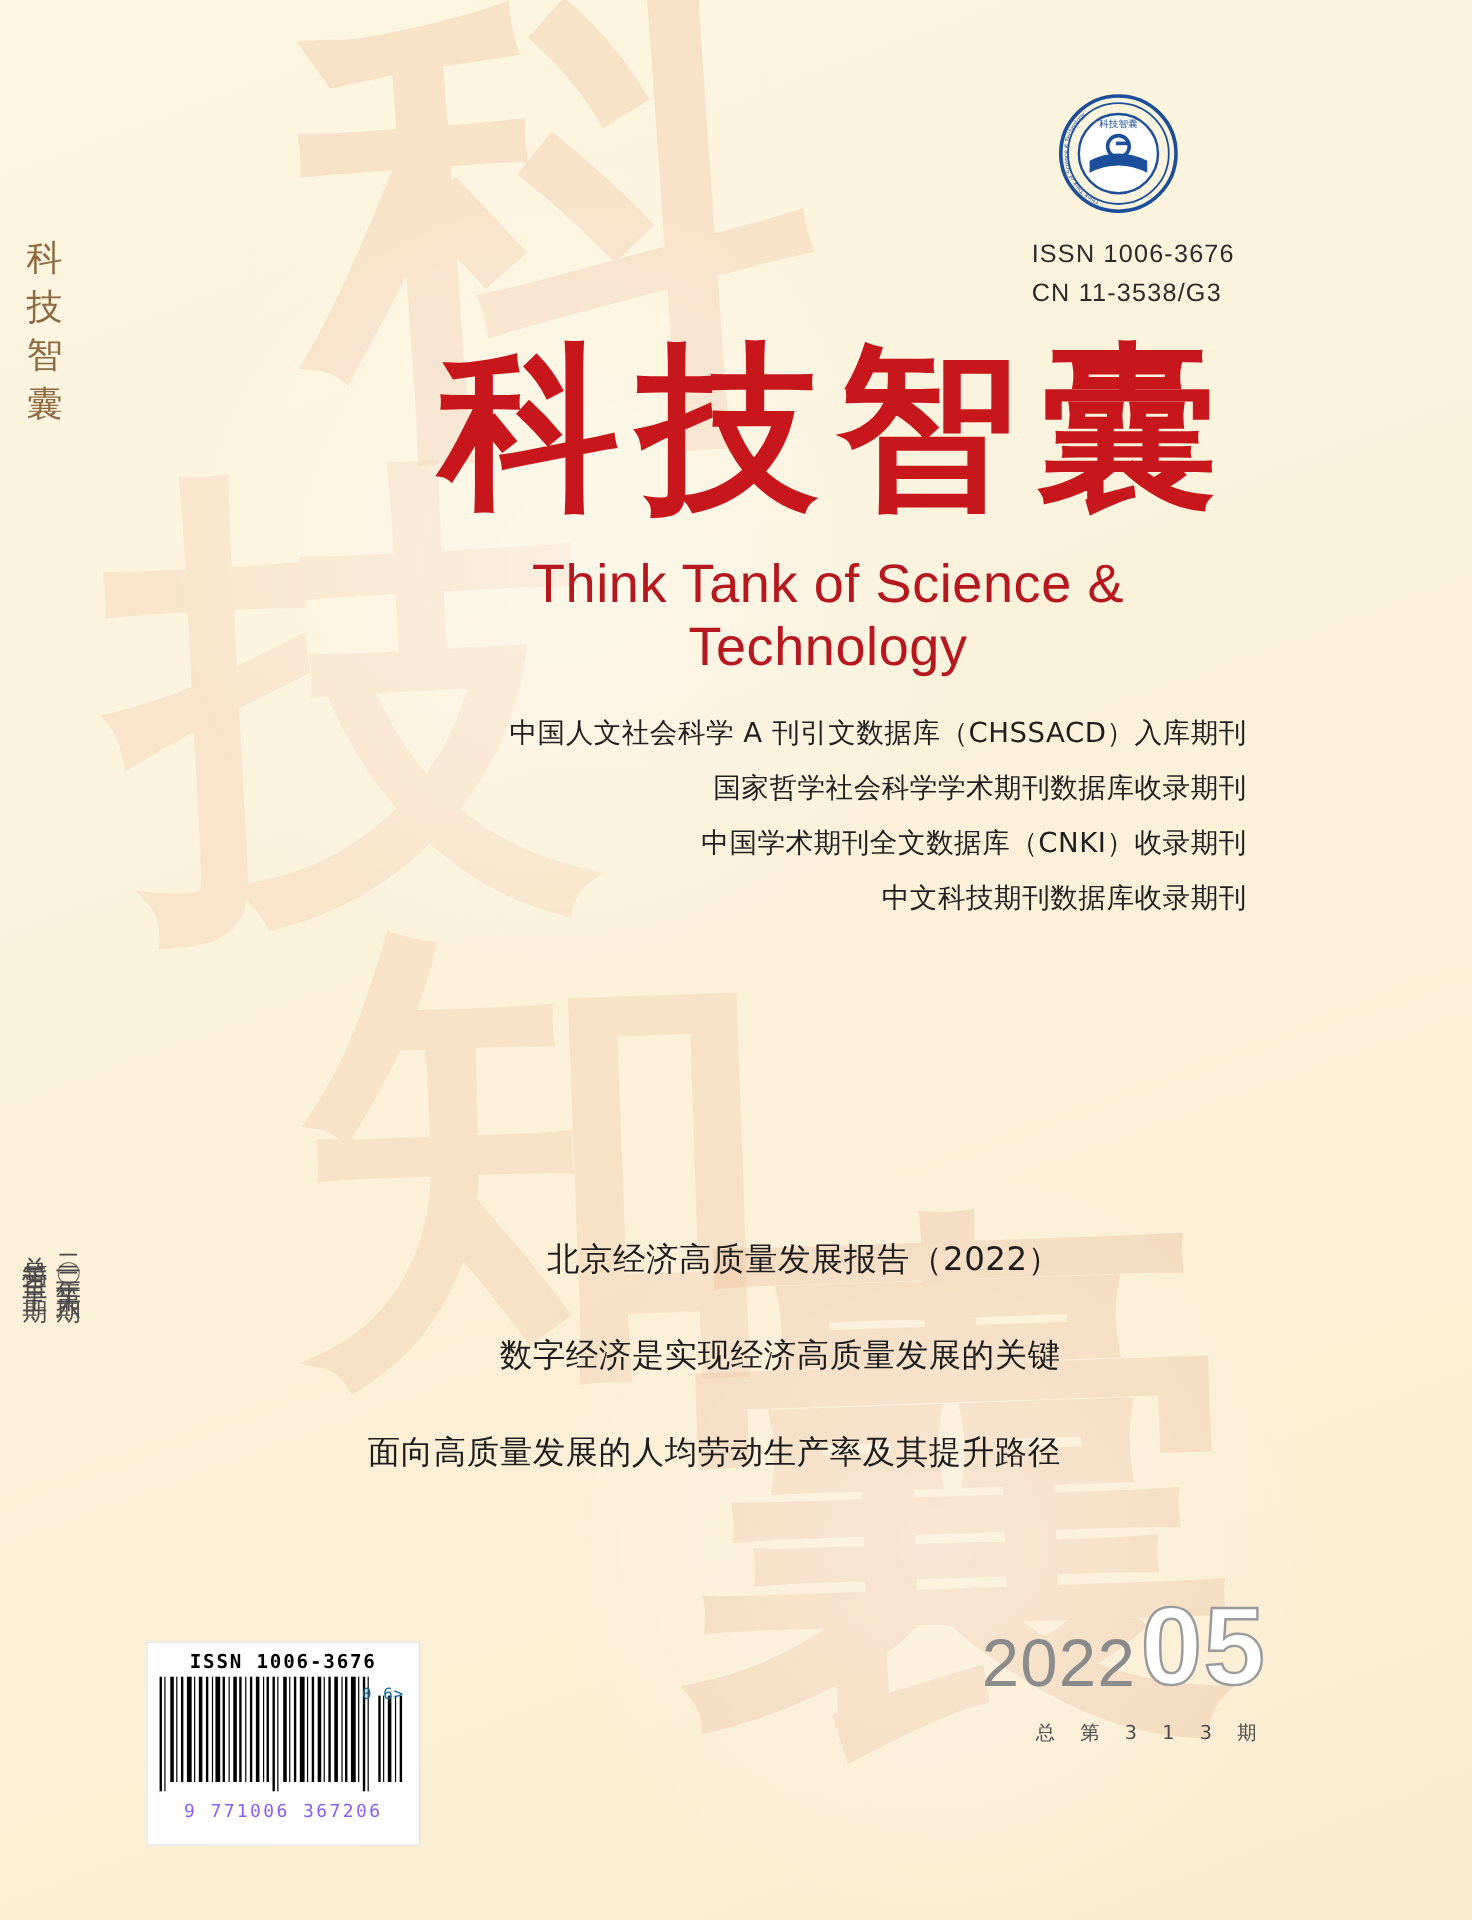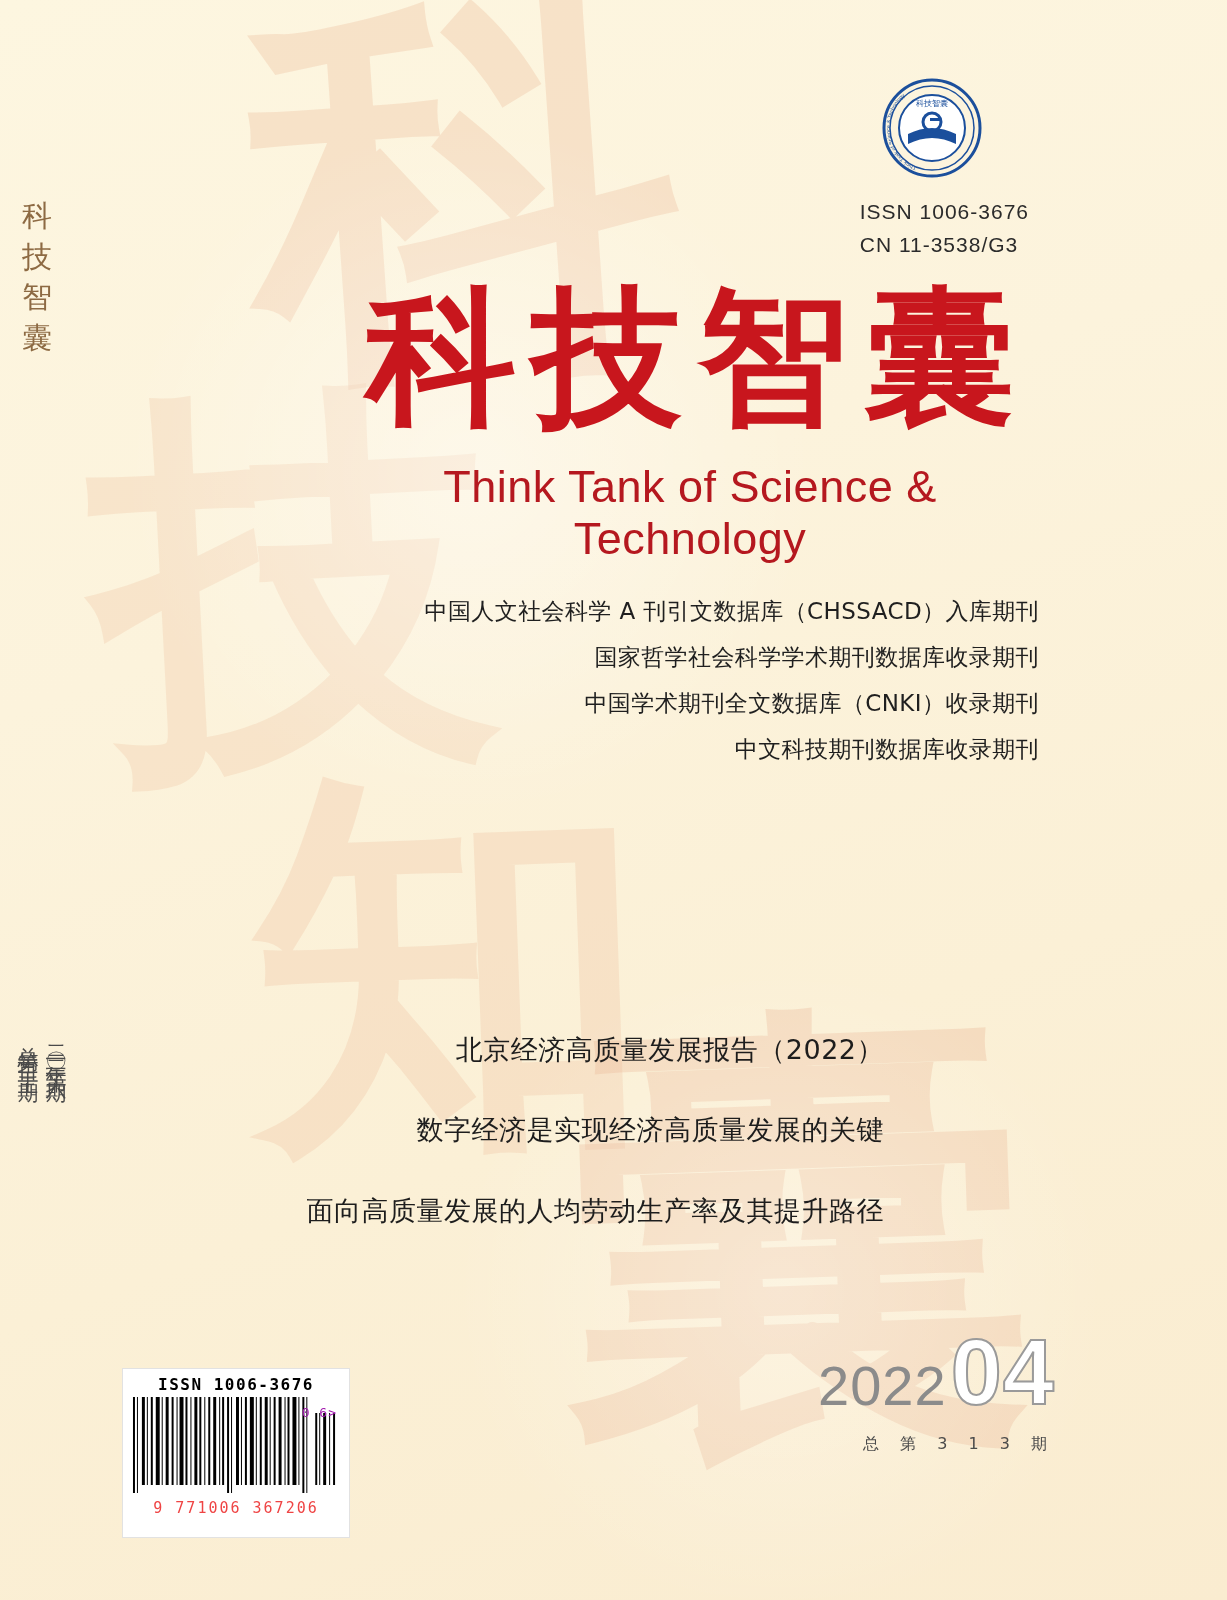--- a/index.html
+++ b/index.html
@@ -189,32 +189,32 @@
     color: #000;
     text-align: center;
     margin-bottom: 3px;
   }
   .barcode-addon {
     position: absolute;
     right: 12px;
     top: 36px;
     font-family: "DejaVu Sans Mono", "Liberation Mono", monospace;
     font-size: 13px;
-    color: #a21caf;
+    color: #0369a1;
     letter-spacing: 1px;
   }
   .barcode-bars {
     height: 96px;
     width: 100%;
   }
   .barcode-digits {
     font-family: "DejaVu Sans Mono", "Liberation Mono", monospace;
     font-size: 15px;
     letter-spacing: 2px;
-    color: #ef4444;
+    color: #8b5cf6;
     text-align: center;
     margin-top: 2px;
   }
 
   
   .issue-wrap {
     position: absolute;
     right: 172px;
     top: 1326px;
     text-align: right;
@@ -358,18 +358,18 @@
           <rect x="200" y="16" width="1" height="72"></rect>
         <rect x="204" y="16" width="2" height="72"></rect>
       </g>
     </svg>
     <div class="barcode-digits">9 771006 367206</div>
   </div>
 
   <div class="issue-wrap">
     <div class="issue-line">
       <span class="issue-year">2022</span>
-      <span class="issue-num">04</span>
+      <span class="issue-num">05</span>
     </div>
     <div class="issue-total">总 第 3 1 3 期</div>
   </div>
 
 </div>
 
 </body></html>

